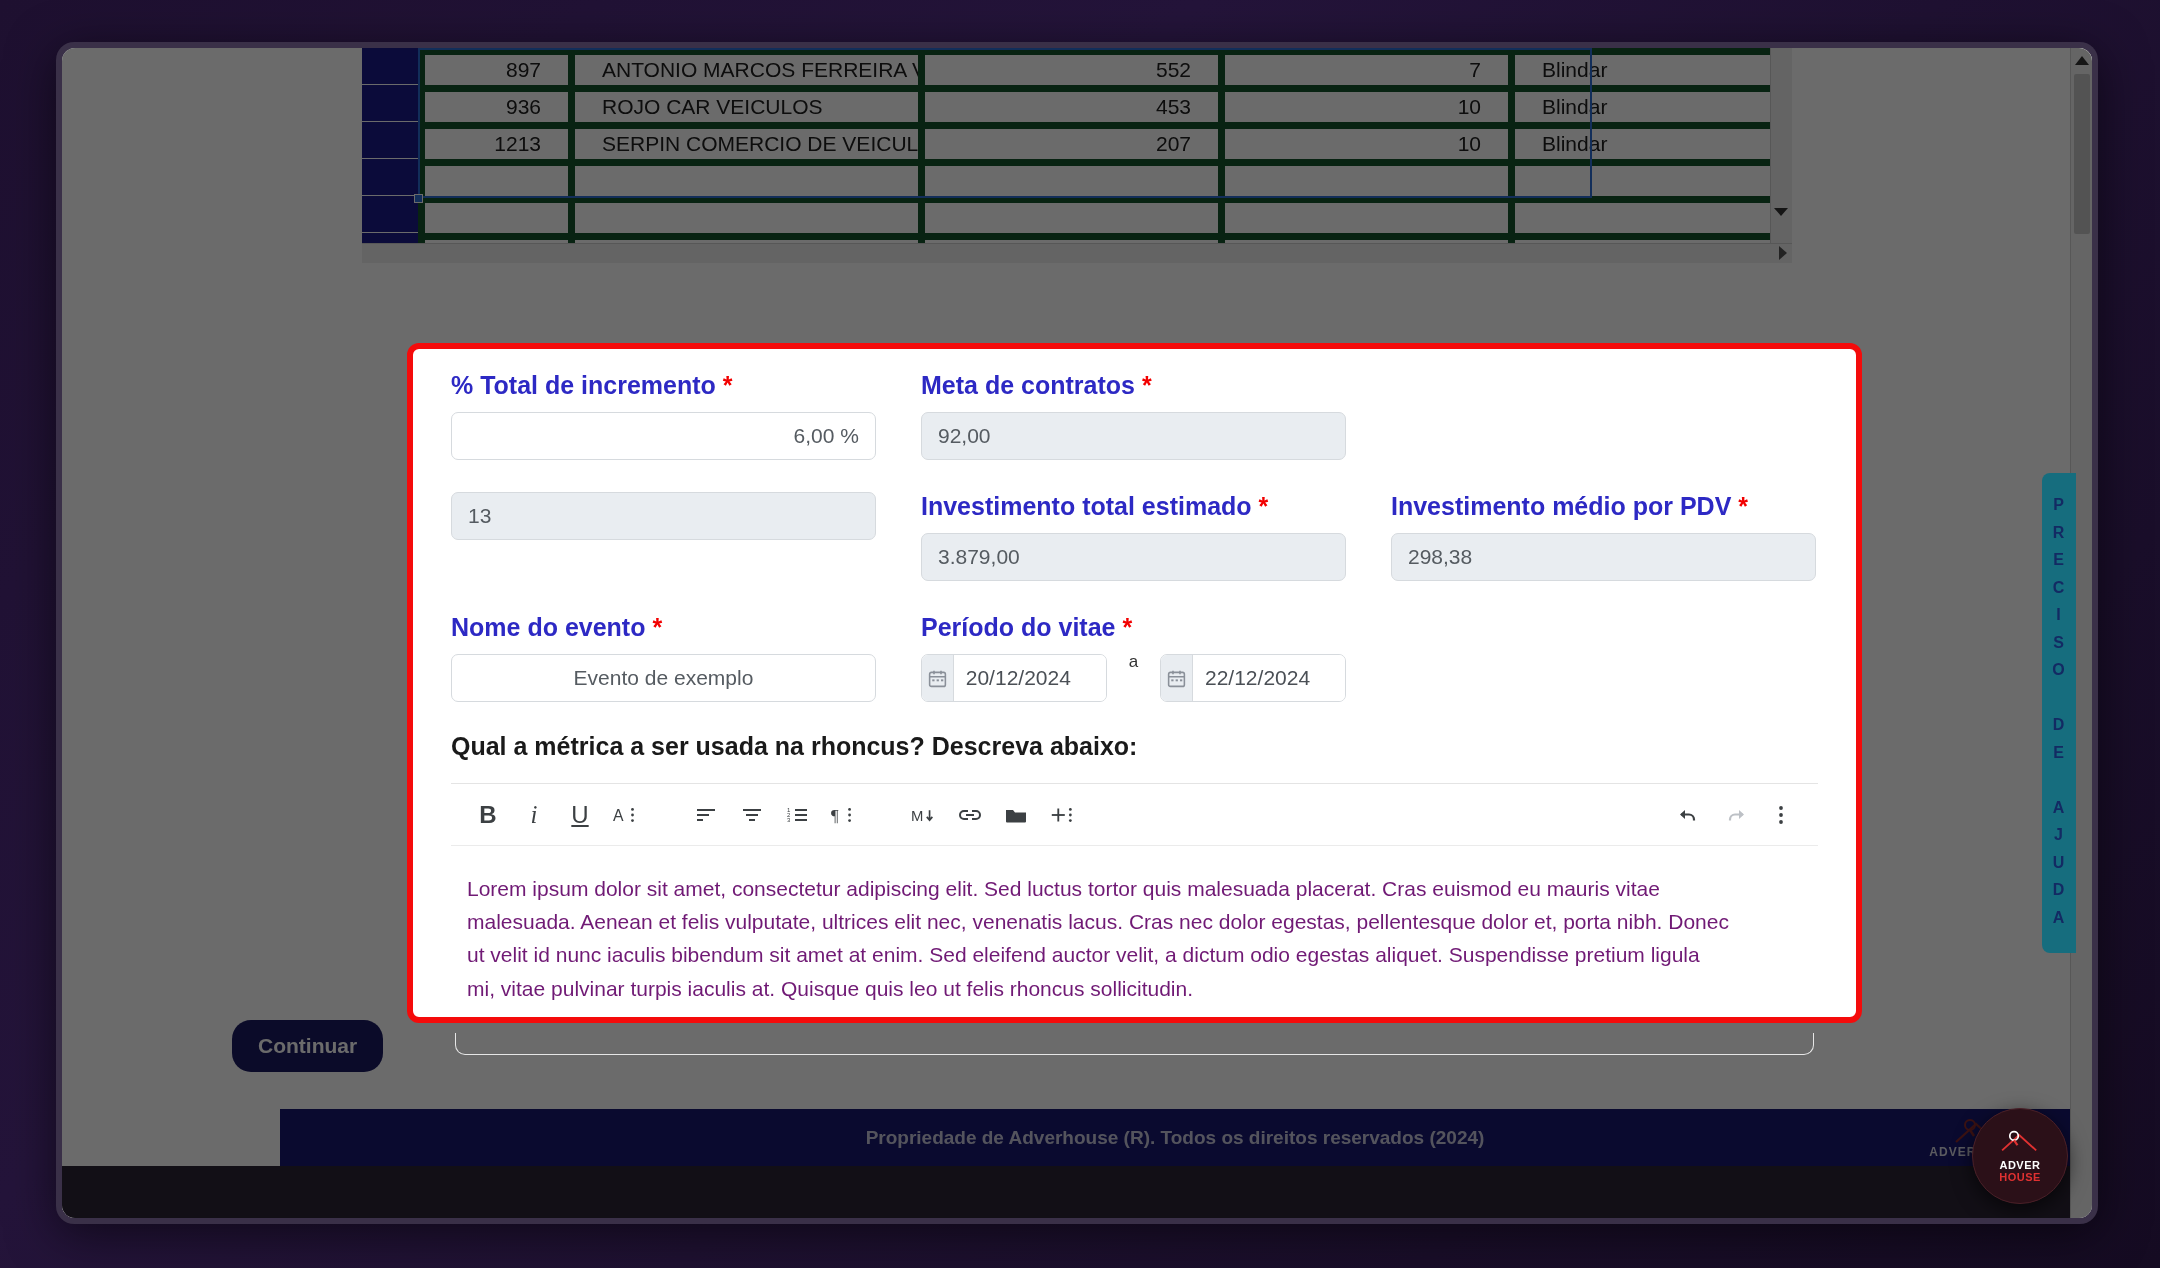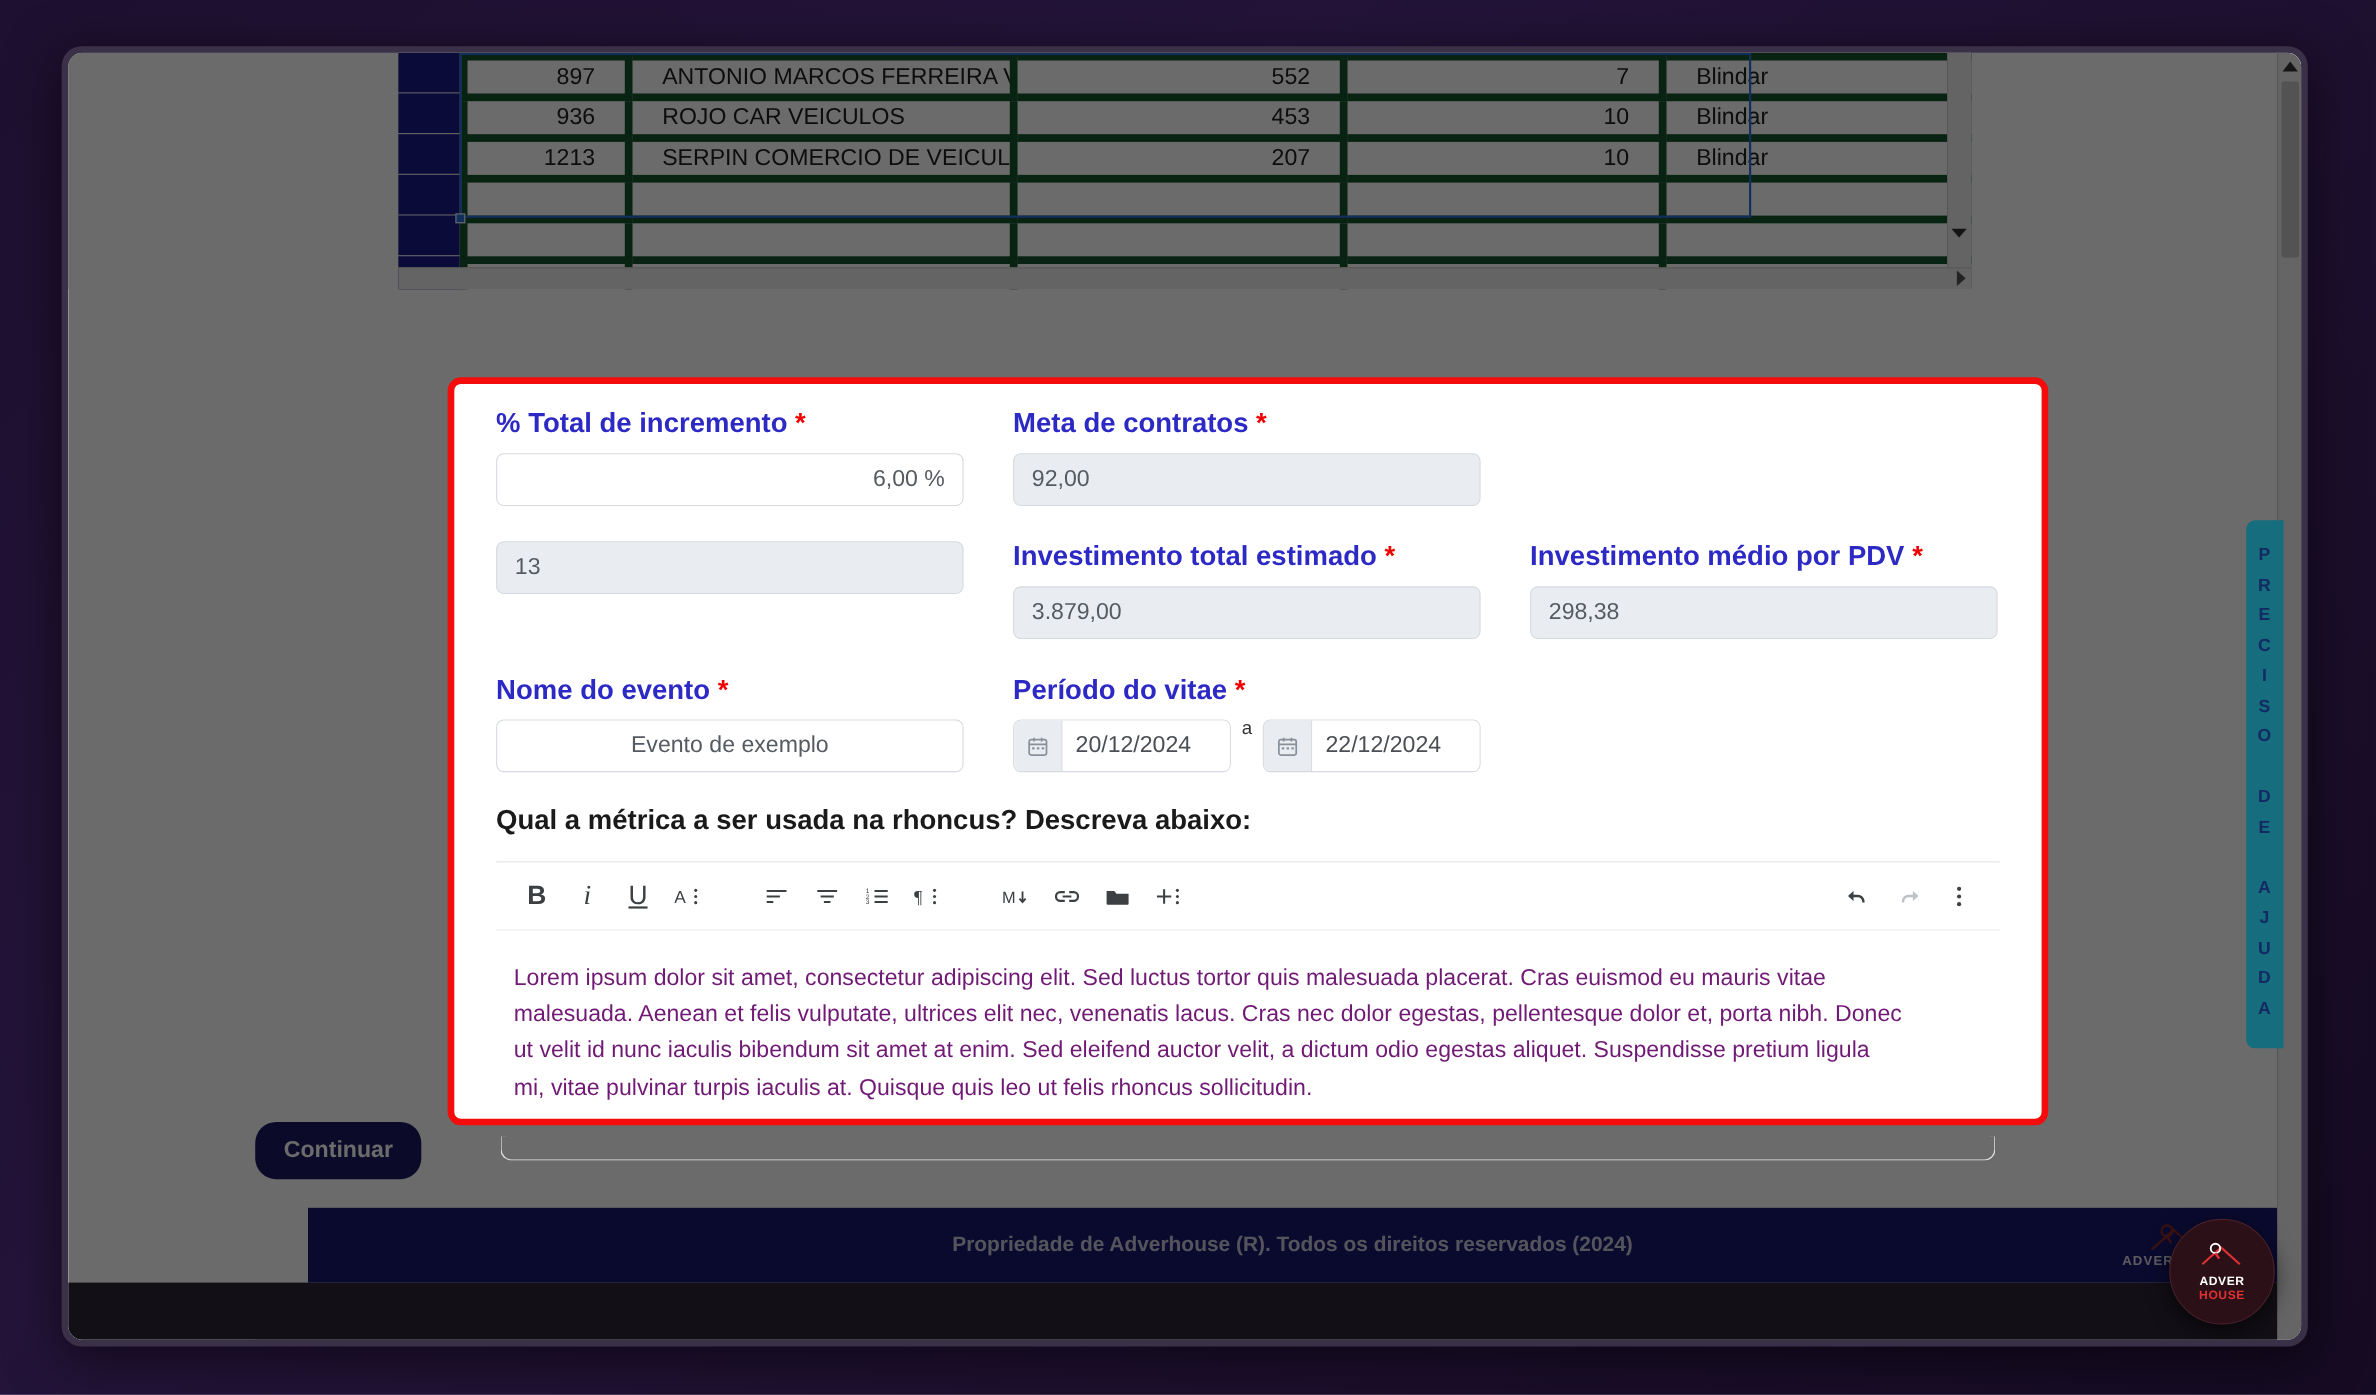--- a/index.html
+++ b/index.html
@@ -153,21 +153,21 @@
     border-radius: 19px;
     padding: 14px 26px;
     font-size: 21px;
     font-weight: 600;
     font-family: "Liberation Sans", sans-serif;
     cursor: pointer;
   }
   #site-footer {
     position: absolute;
     left: 170px; right: 22px; bottom: 52px;
-    height: 68px;
+    height: 57px;
     background: #191970;
     display: flex;
     align-items: center;
     justify-content: center;
     z-index: 3;
     margin-left: 48px;
   }
   #footer-text {
     color: #c9c9dd;
     font-size: 19px;
@@ -248,21 +248,21 @@
     font-family: "Liberation Sans", sans-serif;
     padding: 0 16px;
     outline: none;
   }
   .fld.white { background: #ffffff; text-align: center; }
   .fld.right { text-align: right; }
 
   .row-gap { height: 32px; }
 
   
-  .daterange { display: flex; align-items: center; gap: 4px; }
+  .daterange { display: flex; align-items: center; gap: 16px; }
   .date-group {
     display: flex;
     border: 1px solid #d6dade;
     border-radius: 7px;
     overflow: hidden;
     height: 48px;
     background: #ffffff;
   }
   .cal-btn {
     width: 46px;

